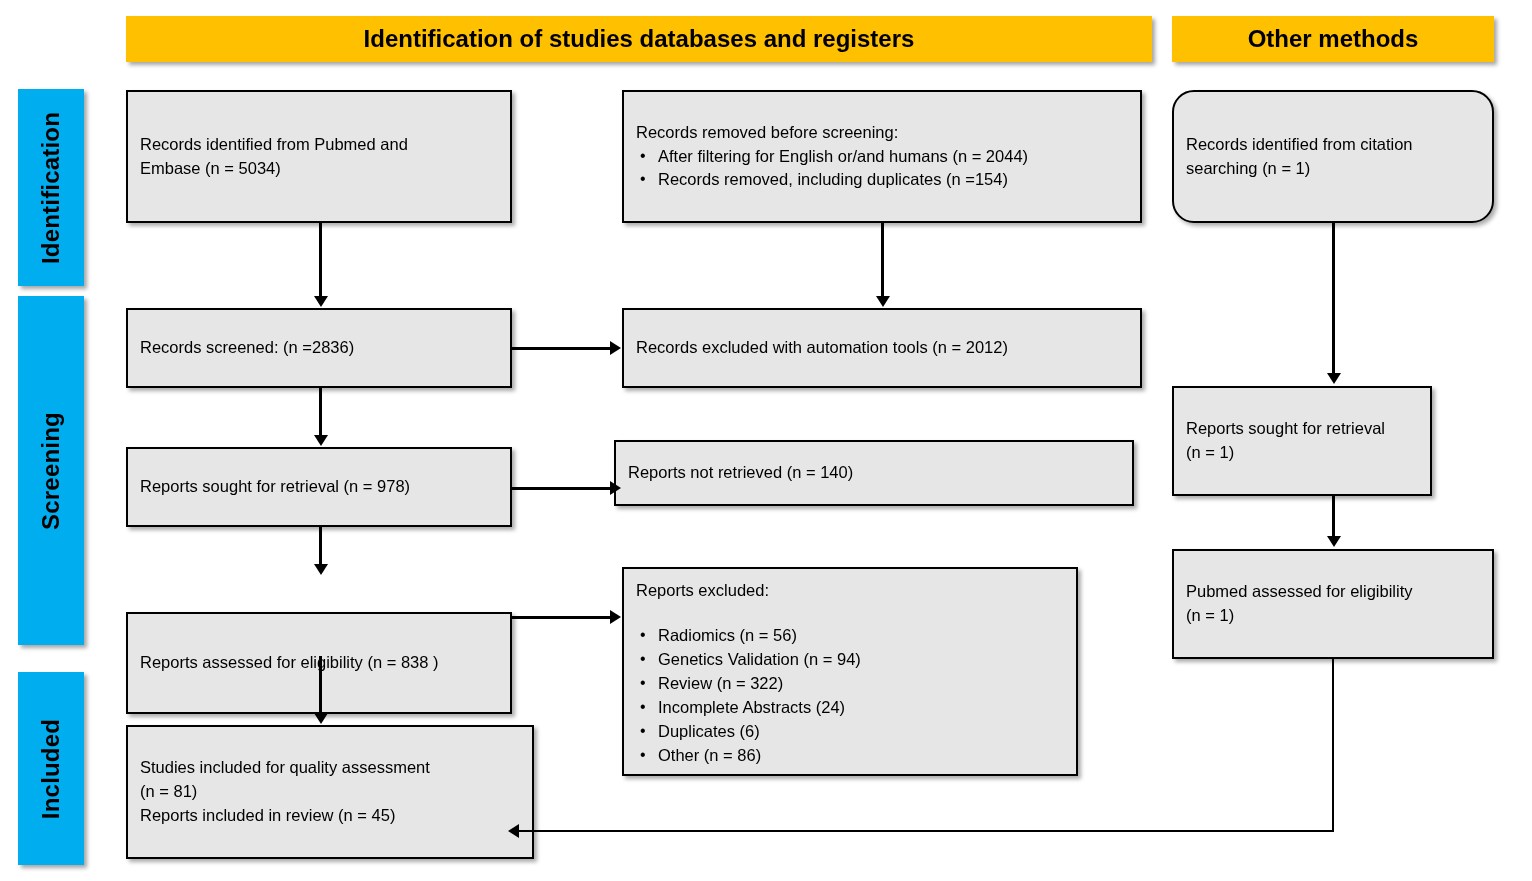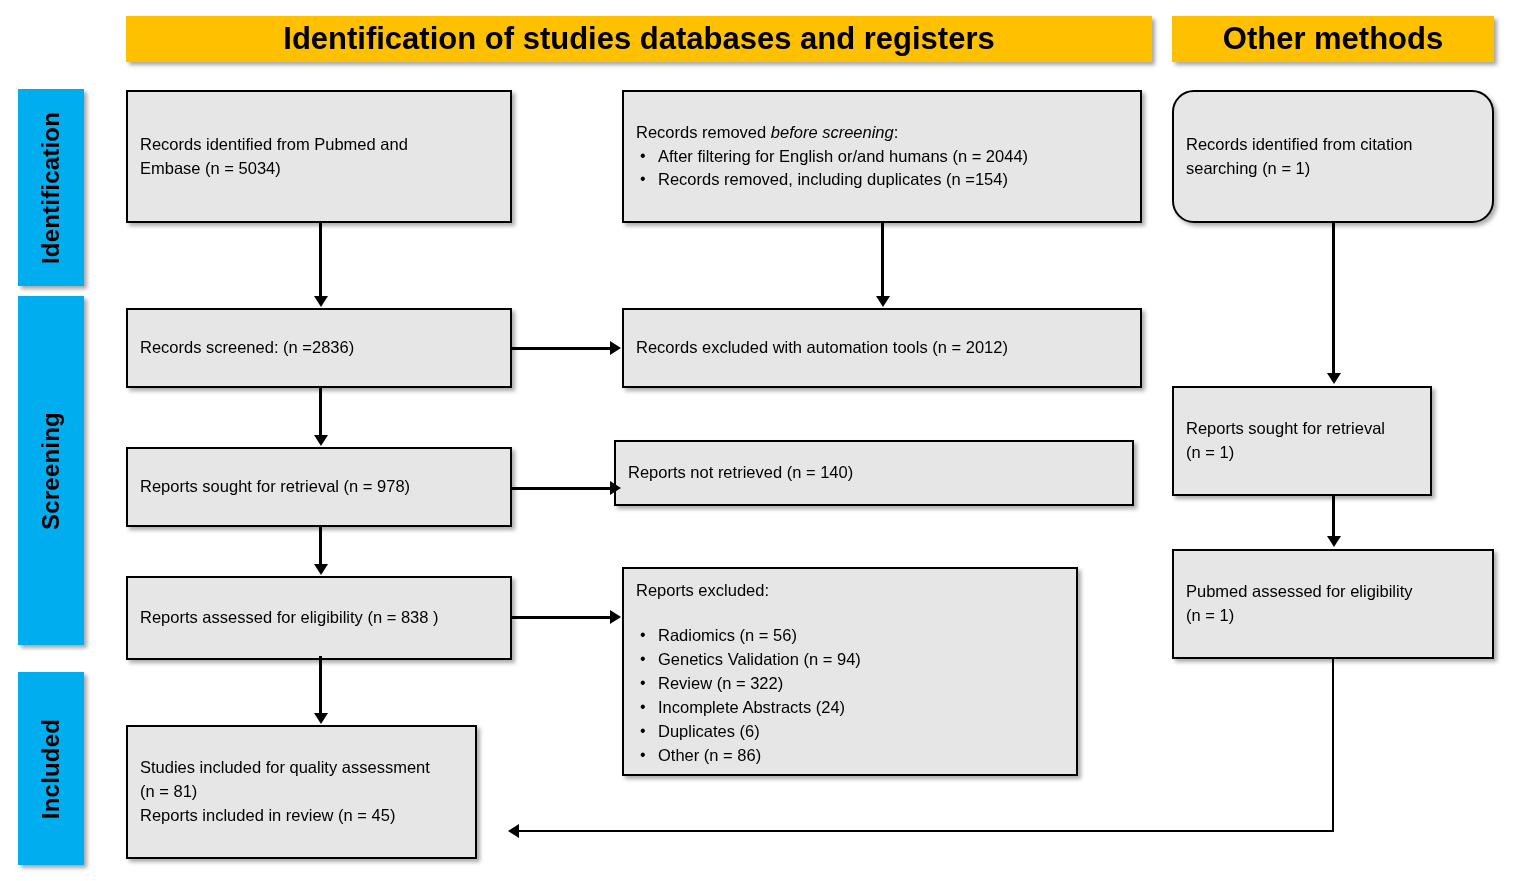--- a/index.html
+++ b/index.html
@@ -14,21 +14,21 @@
     background:#ffffff;
     overflow:hidden;
   }
 
   
   .hdr{
     position:absolute;
     background:#FFC000;
     color:#000000;
     font-weight:bold;
-    font-size:31px;
+    font-size:24px;
     display:flex;
     align-items:center;
     justify-content:center;
     box-shadow:3px 3px 4px rgba(0,0,0,0.35);
     text-align:center;
     line-height:1.1;
   }
 
   .stage{
     position:absolute;
@@ -56,21 +56,21 @@
     box-sizing:border-box;
     display:flex;
     flex-direction:column;
     justify-content:center;
     padding:6px 12px;
     font-size:16.5px;
     color:#000000;
     line-height:1.45;
   }
   .box .ln{white-space:pre-wrap;}
-  .box .it{font-style:italic;}
+  .box .it{}
   ul.bul{
     margin:0;
     padding:0;
     list-style:none;
   }
   ul.bul li{
     position:relative;
     padding-left:22px;
     line-height:1.45;
   }
@@ -150,42 +150,42 @@
 
   <div class="box" style="left:614px;top:440px;width:520px;height:66px;">
     <div class="ln">Reports not retrieved (n = 140)</div>
   </div>
 
   <div class="box" style="left:1172px;top:386px;width:260px;height:110px;">
     <div class="ln">Reports sought for retrieval</div>
     <div class="ln">(n = 1)</div>
   </div>
 
-  <div class="box" style="left:126px;top:576px;width:386px;height:84px;">
+  <div class="box" style="left:126px;top:612px;width:386px;height:102px;">
     <div class="ln">Reports assessed for eligibility (n = 838 )</div>
   </div>
 
   <div class="box" style="left:622px;top:567px;width:456px;height:209px;justify-content:space-between;padding-top:10px;">
     <div class="ln">Reports excluded:</div>
     <ul class="bul">
       <li>Radiomics (n = 56)</li>
       <li>Genetics Validation (n = 94)</li>
       <li>Review (n = 322)</li>
       <li>Incomplete Abstracts (24)</li>
       <li>Duplicates (6)</li>
       <li>Other (n = 86)</li>
     </ul>
   </div>
 
   <div class="box" style="left:1172px;top:549px;width:322px;height:110px;">
     <div class="ln">Pubmed assessed for eligibility</div>
     <div class="ln">(n = 1)</div>
   </div>
 
-  <div class="box" style="left:126px;top:725px;width:351px;height:134px;">
+  <div class="box" style="left:126px;top:725px;width:408px;height:134px;">
     <div class="ln">Studies included for quality assessment</div>
     <div class="ln">(n = 81)</div>
     <div class="ln">Reports included in review (n = 45)</div>
   </div>
 
   <div class="ln-v" style="left:319px;top:223px;height:75px;"></div>
   <div class="arr arr-d" style="left:313.5px;top:296px;"></div>
 
   <div class="ln-v" style="left:881px;top:223px;height:75px;"></div>
   <div class="arr arr-d" style="left:875.5px;top:296px;"></div>

